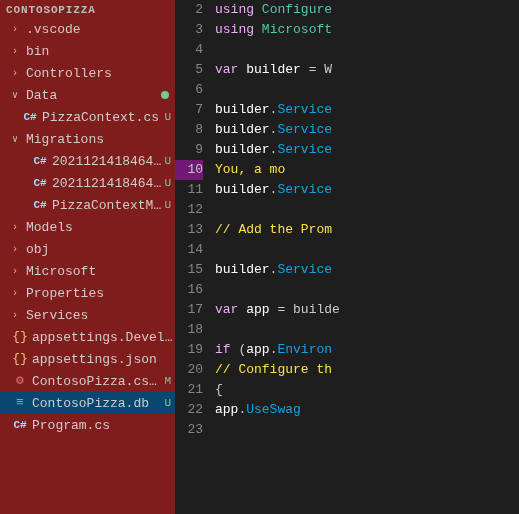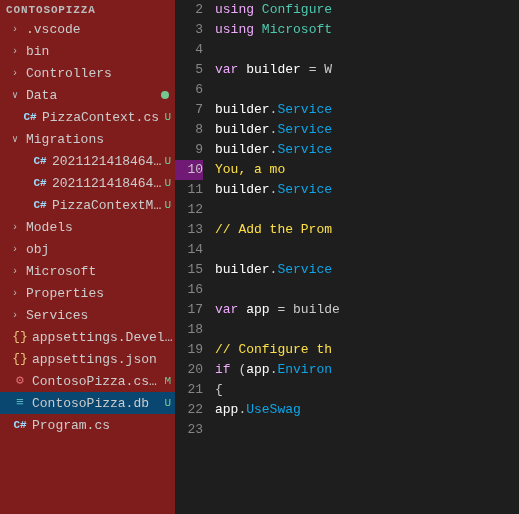--- a/index.html
+++ b/index.html
@@ -305,19 +305,19 @@
       <div class="code-line"><span class="var-name">builder</span>.<span class="method">Service</span></div>
       <div class="code-line"><span class="comment">    You, a mo</span></div>
       <div class="code-line"><span class="var-name">builder</span>.<span class="method">Service</span></div>
       <div class="code-line"></div>
       <div class="code-line"><span class="comment">// Add the Prom</span></div>
       <div class="code-line"></div>
       <div class="code-line"><span class="var-name">builder</span>.<span class="method">Service</span></div>
       <div class="code-line"></div>
       <div class="code-line"><span class="kw">var</span> <span class="var-name">app</span> = builde</div>
       <div class="code-line"></div>
+      <div class="code-line"><span class="kw">if</span> (<span class="var-name">app</span>.<span class="method">Environ</span></div>
       <div class="code-line"><span class="comment">// Configure th</span></div>
-      <div class="code-line"><span class="kw">if</span> (<span class="var-name">app</span>.<span class="method">Environ</span></div>
       <div class="code-line"><span class="punct">{</span></div>
       <div class="code-line">    <span class="var-name">app</span>.<span class="method">UseSwag</span></div>
     </div>
   </div>
 </div>
 
 </body></html>

